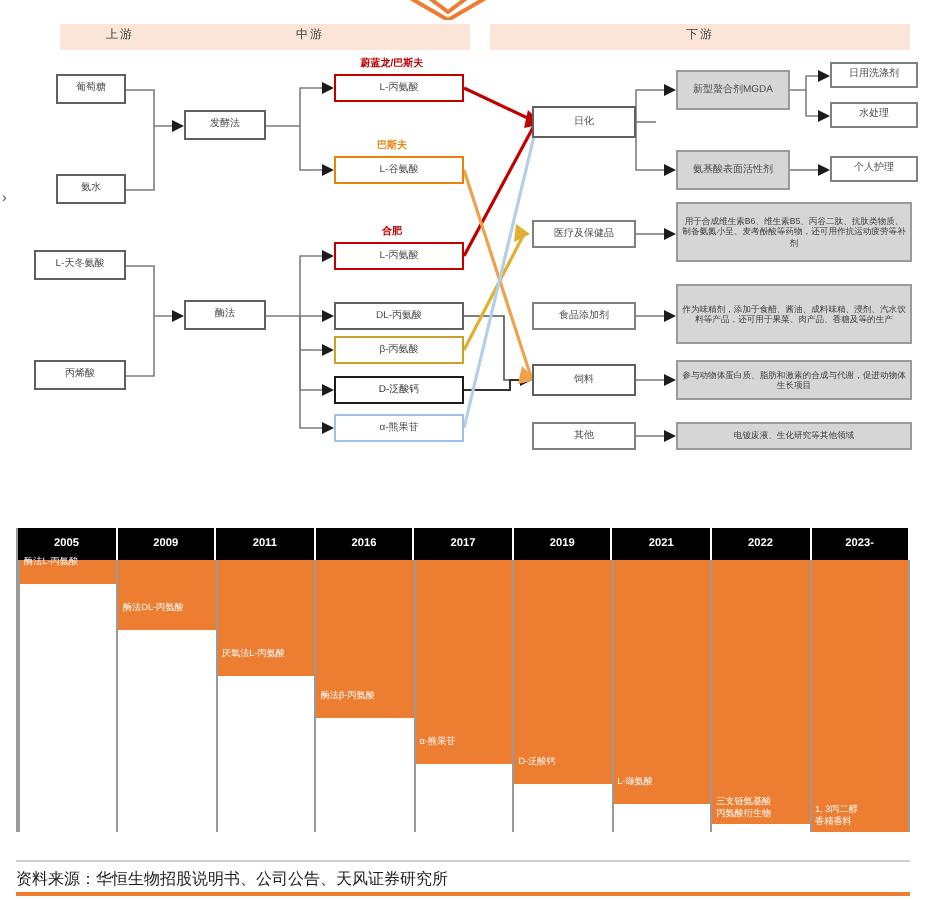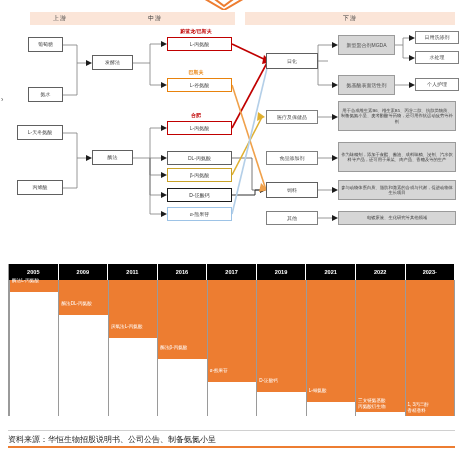--- a/index.html
+++ b/index.html
@@ -288,14 +288,14 @@
         <div class="tl-fill" style="height: 100%;"></div>
         <div class="tl-label" style="top: calc(100% - 14px);">
           <div>1, 3丙二醇</div>
           <div>香精香料</div>
           <div>……</div>
         </div>
       </div>
     </div>
 </div>
 
-<div id="source-line">资料来源：华恒生物招股说明书、公司公告、制备氨氮小呈</div>
+<div id="source-line">资料来源：华恒生物招股说明书、公司公告、天风证券研究所</div>
 <div id="orange-rule"></div>
 
 </body></html>

